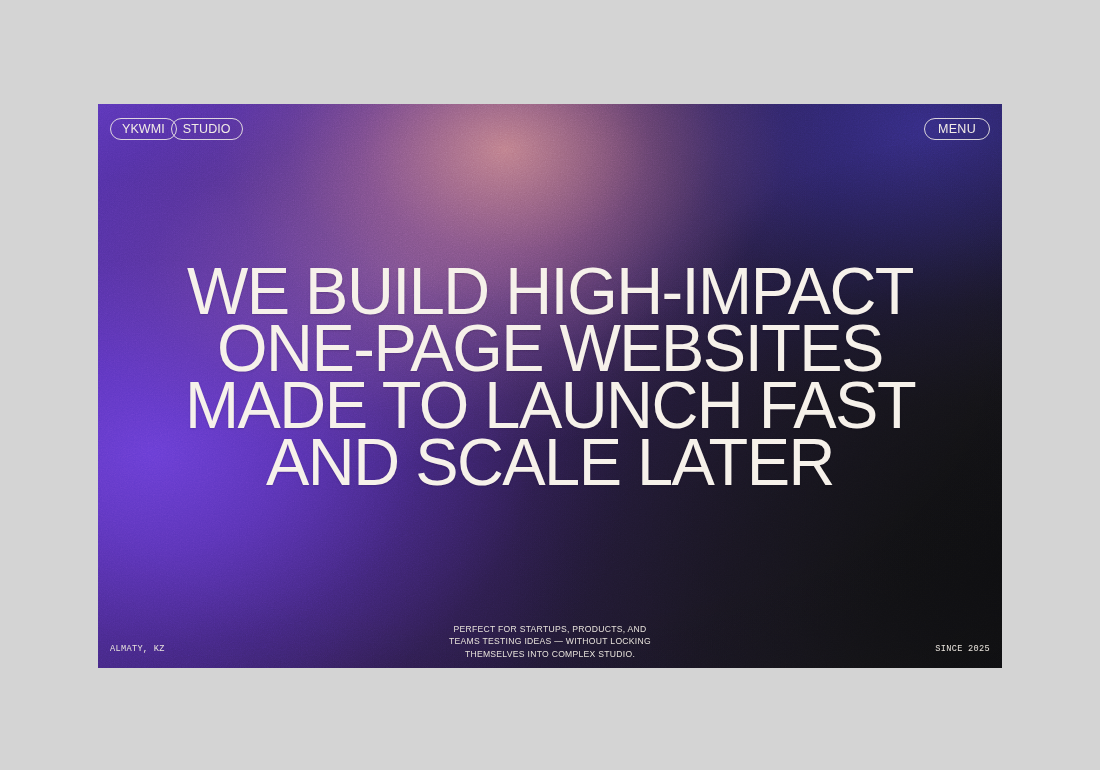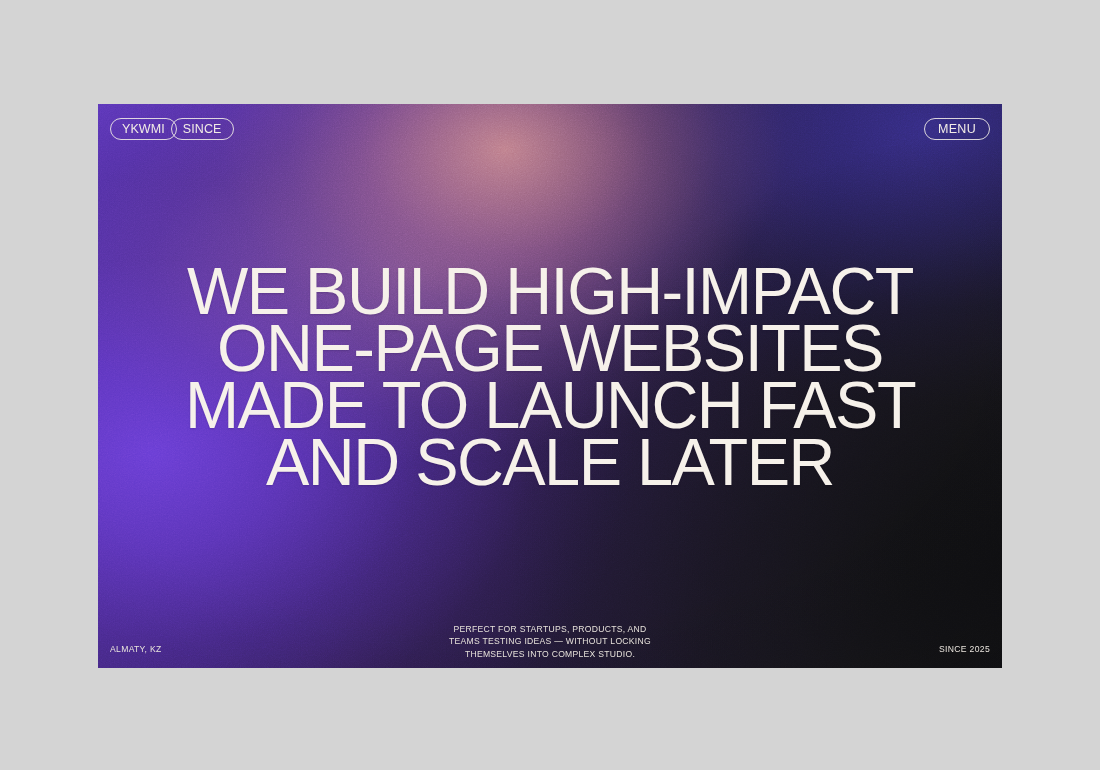--- a/index.html
+++ b/index.html
@@ -208,21 +208,21 @@
     height: 56px;
   }
 
   .meta {
     position: absolute;
     bottom: 6px;
     color: #e9e4dd;
     font-size: 8.6px;
     letter-spacing: 0.32px;
     line-height: 1;
-    font-family: Liberation Sans, sans-serif;
+    font-family: Liberation Mono, monospace;
     white-space: nowrap;
   }
   .meta--left  { left: 0; }
   .meta--right { right: 0; }
 
   .tagline {
     position: absolute;
     left: 50%;
     transform: translateX(-50%);
     bottom: 0;
@@ -259,21 +259,21 @@
       </filter>
       <rect width="100%" height="100%" filter="url(#grainFilter)"></rect>
     </svg>
 
     <div class="hero-content">
 
       <header class="topbar">
 
         <div class="logo-group">
           <span class="pill pill--brand">YKWMI</span>
-          <span class="pill pill--studio">SINCE</span>
+          <span class="pill pill--studio">STUDIO</span>
         </div>
 
         <button class="pill pill--menu">MENU</button>
 
       </header>
 
       <h1 class="headline">
         <span class="headline-line">WE BUILD HIGH-IMPACT</span>
         <span class="headline-line">ONE-PAGE WEBSITES</span>
         <span class="headline-line">MADE TO LAUNCH FAST</span>

